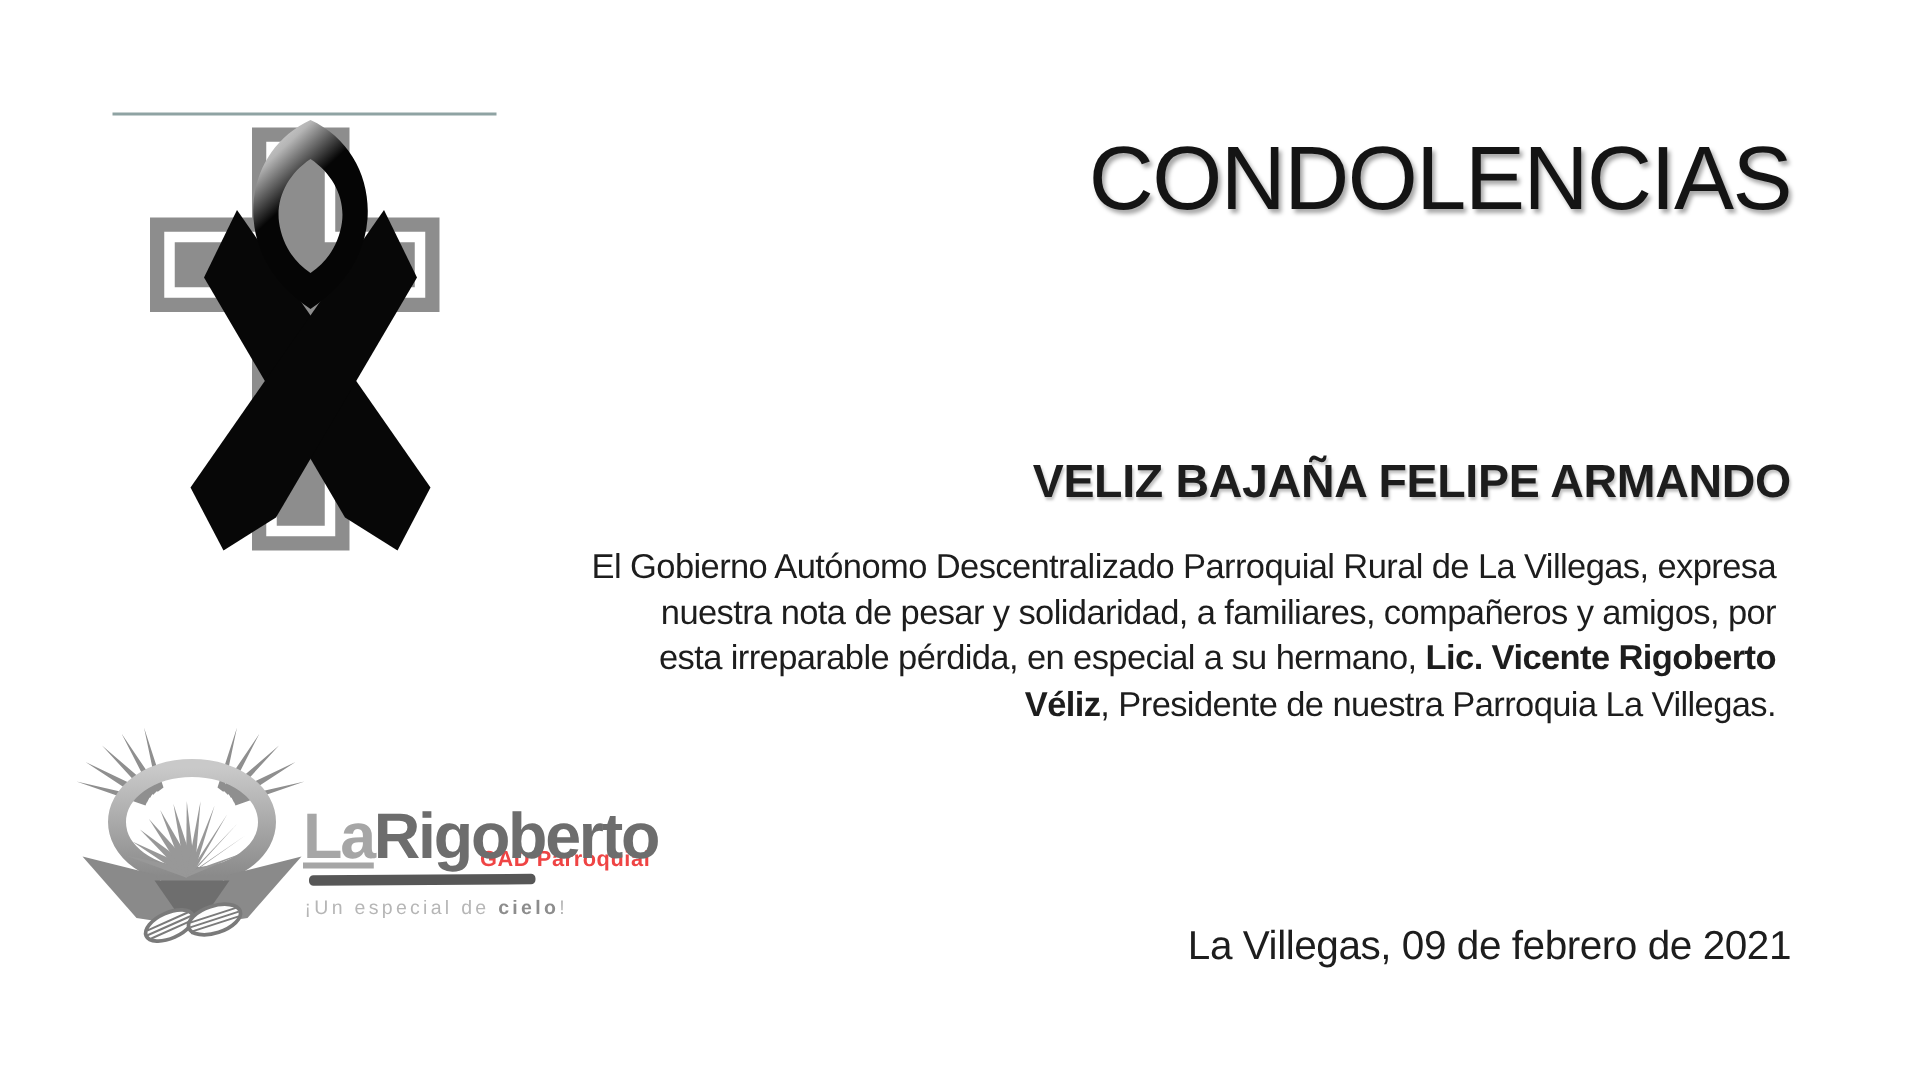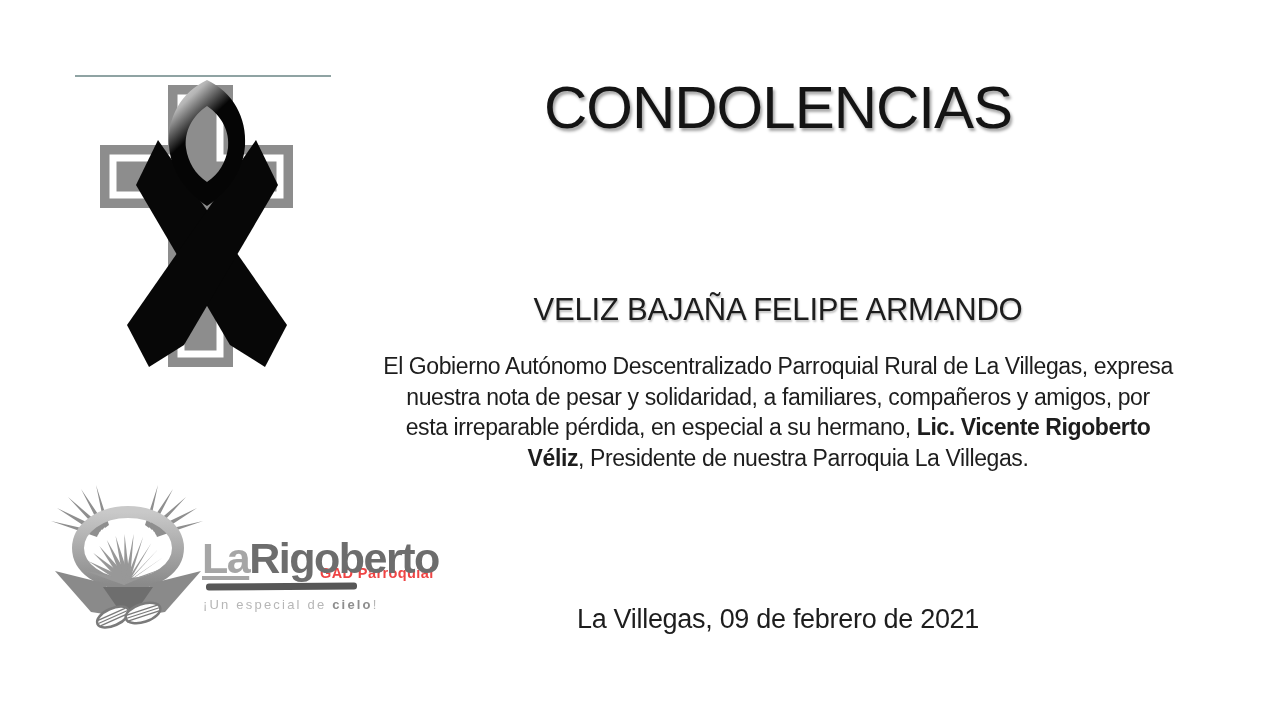--- a/index.html
+++ b/index.html
@@ -15,27 +15,27 @@
   .emblem{position:absolute;left:45px;top:484px;width:160px;height:152px;}
   .gad{position:absolute;left:320px;top:530px;font-size:14.5px;font-weight:bold;color:#ef4444;letter-spacing:.4px;margin-top:35px;}
   .lv{position:absolute;left:202px;top:537px;font-size:43px;font-weight:bold;letter-spacing:-1.5px;line-height:1;}
   .lv-la{color:#a6a6a6;text-decoration:underline;}
   .lv-vi{color:#6d6d6d;}
   .lv-underline{position:absolute;left:206px;top:583px;width:151px;height:6.5px;background:#575757;border-radius:3px;transform:rotate(-0.4deg);}
   .tagline{position:absolute;left:203px;top:597px;font-size:13px;letter-spacing:2.2px;color:#b6b6b6;}
   .tagline b{color:#8d8d8d;text-align:right;}
   
   .content{position:absolute;left:368px;top:0;width:810px;height:720px;text-align:center;}
-  .content p,.content h1{position:absolute;left:0;width:100%;margin:5px;}
+  .content p,.content h1{position:absolute;left:0;width:100%;margin:16px;text-align:right;}
   .title{
     top:68px;font-size:60px;font-weight:400;letter-spacing:-1px;color:#141414;
     text-shadow:2px 3px 3px rgba(0,0,0,0.35);
   }
   .subtitle{top:202px;font-size:28px;letter-spacing:-0.3px;}
-  .name{top:287px;font-size:31px;font-weight:normal;letter-spacing:-0.2px;
+  .name{top:287px;font-size:31px;font-weight:bold;letter-spacing:-0.2px;
         text-shadow:1px 2px 2px rgba(0,0,0,0.25);}
   .para{top:346px;left:10px !important;width:790px !important;font-size:23px;line-height:30.5px;letter-spacing:-0.4px;}
   .para strong{letter-spacing:-0.4px;}
   .paz{top:509px;font-size:30px;font-weight:bold;letter-spacing:0.2px;
        text-shadow:1px 2px 2px rgba(0,0,0,0.25);}
   .date{top:599px;font-size:27px;letter-spacing:-0.3px;}
 </style>
 </head>
 <body>
 

